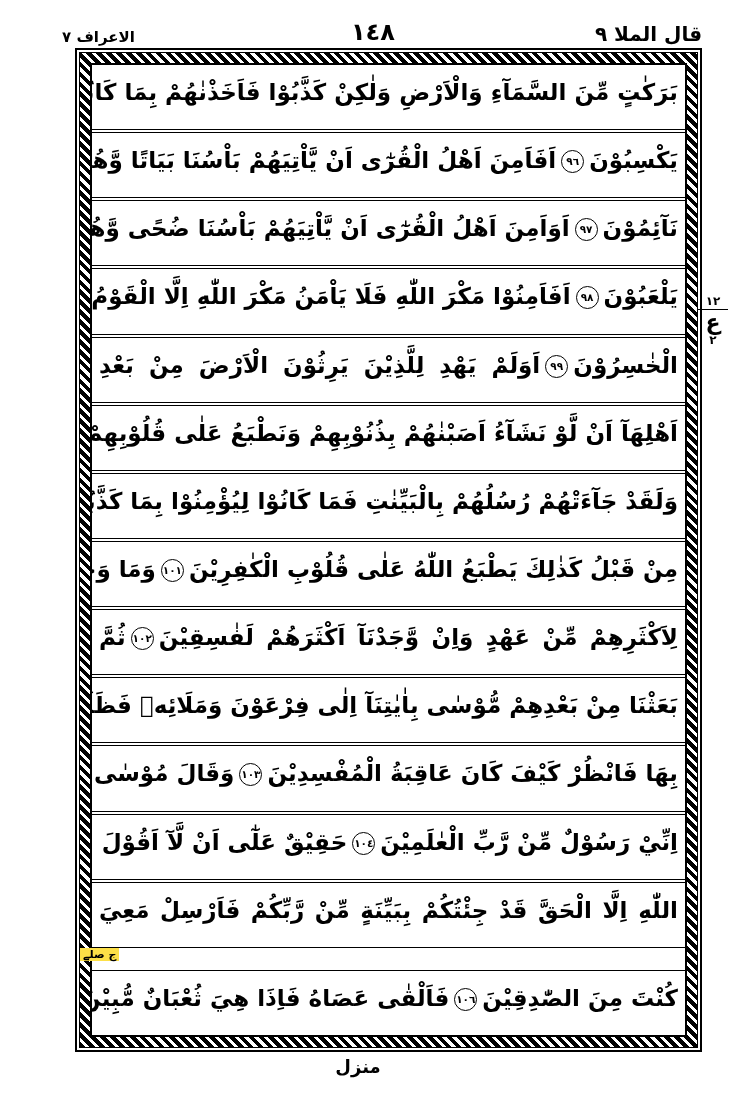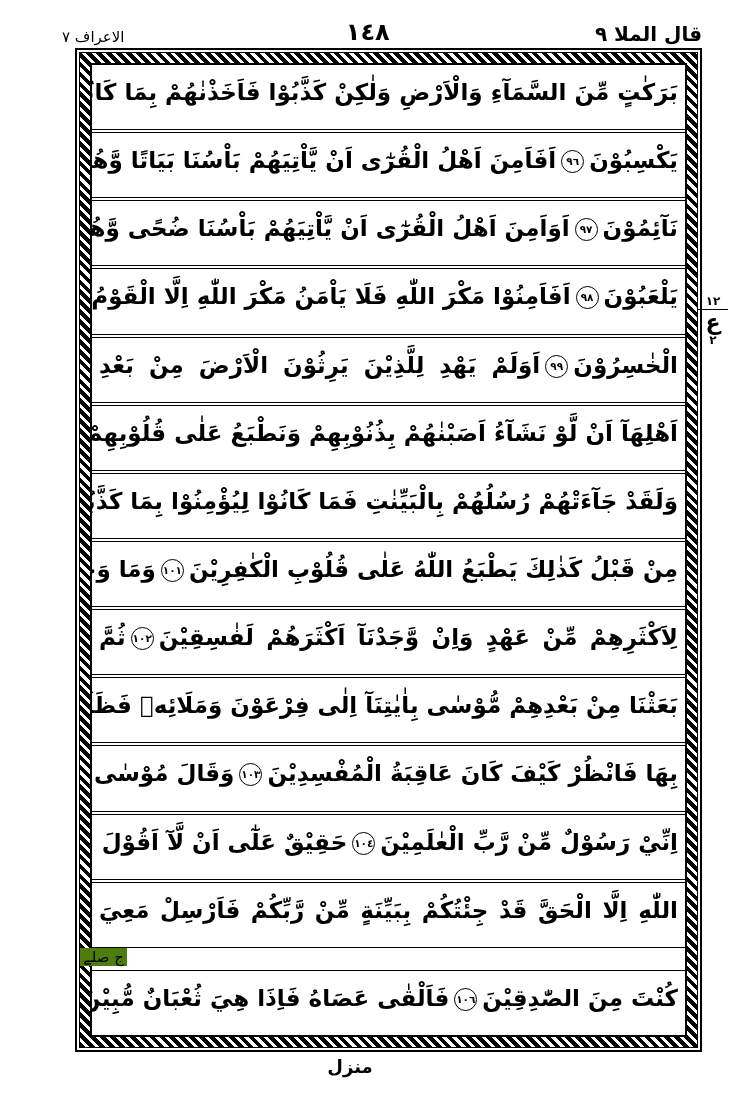--- a/index.html
+++ b/index.html
@@ -13,21 +13,21 @@
     overflow:hidden;
     direction:rtl;
   }
   
   .running-head {
     position:absolute; top:14px; left:62px; right:44px; height:32px;
     display:flex; flex-direction:row; justify-content:space-between; align-items:flex-end;
   }
   .head-juz { font-size:20px; font-weight:bold; }
   .head-page { font-size:24px; font-weight:bold; letter-spacing:2px; transform:translateX(8px); }
-  .head-surah { font-size:15px; font-weight:normal; }
+  .head-surah { font-size:15px; font-weight:bold; }
   
   .frame-outer {
     position:absolute; left:75px; top:48px; width:627px; height:1004px;
     border:2.5px solid #000; padding:2px; background:#fff;
   }
   .frame-band {
     width:100%; height:100%;
     border:1px solid #000;
     background:repeating-linear-gradient(45deg, #000 0 4px, #fff 4px 7px);
     padding:10px;
@@ -64,25 +64,25 @@
   
   .ruku {
     position:absolute; left:auto; right:18px; top:295px; width:30px;
     text-align:center; text-align-last:center; font-weight:bold; line-height:1.05;margin-left:39px;
   }
   .ruku .num { display:block; font-size:12px; }
   .ruku .ain { display:block; font-size:22px; border-top:1.5px solid #000; margin-top:1px; padding-top:1px; }
   
   .waqf-note {
     position:absolute; left:80px; top:948px;
-    font-size:15px; font-weight:normal; background:#4d7c0f; padding:0 3px; z-index:3;
+    font-size:11px; font-weight:bold; background:#fde047; padding:0 3px; z-index:3;
   }
   
   .footer-word {
-    position:absolute; top:1056px; left:0; width:700px;
+    position:absolute; top:1056px; left:8px; width:700px;
     text-align:center; text-align-last:center;
     font-size:18px; font-weight:bold;
   }
 </style>
 </head>
 <body>
 
 <div class="page">
 
   <div class="running-head">

